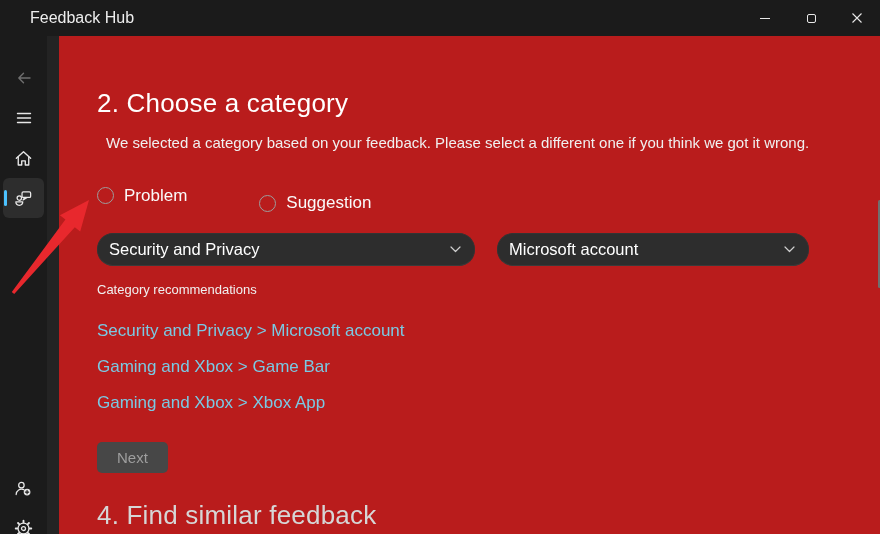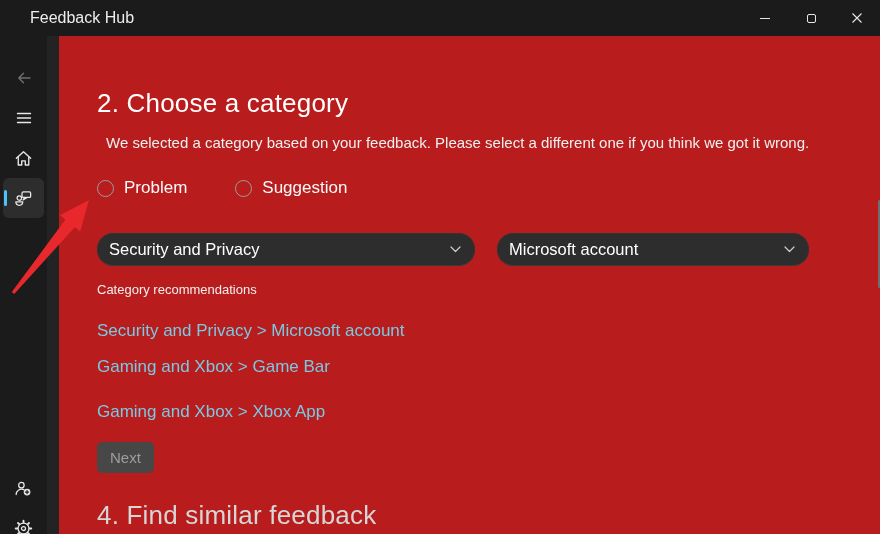--- a/index.html
+++ b/index.html
@@ -42,47 +42,47 @@
     border-radius:2px;background:var(--accent);
   }
   .icon-svg{display:block;}
 
   
   .content{position:absolute;top:36px;left:59px;width:833px;height:498px;background:#b91c1c;}
   .h-step{font-size:26px;font-weight:400;color:#ffffff;letter-spacing:.2px;}
   #heading2{position:absolute;left:38px;top:52px;}
   #desc{position:absolute;left:38px;top:98px;font-size:15px;color:#f0f0f0;margin-left:9px;}
 
-  .radio-row{position:absolute;left:38px;top:142px;display:flex;align-items:center;gap:0;}
+  .radio-row{position:absolute;left:38px;top:142px;display:flex;align-items:center;gap:24px;}
   .radio-circle{
     width:17px;height:17px;border:1px solid #9d9d9d;border-radius:50%;
     background:transparent;flex:0 0 auto;
   }
   .radio-label{font-size:17px;color:#fafafa;}
   .radio-opt{display:flex;align-items:center;gap:10px;}
-  .radio-opt + .radio-opt{margin-left:48px;}
+  .radio-opt + .radio-opt{margin-left:48px;margin-top:15px;}
 
   .dropdown{
     position:absolute;top:197px;height:33px;
     background:#2d2d2d;border:1px solid #333333;border-bottom-color:#3a3a3a;
     border-radius:16px;display:flex;align-items:center;justify-content:space-between;
     padding:0 13px 0 11px;cursor:default;
   }
   #dropdown-category{left:38px;width:378px;}
   #dropdown-subcategory{left:438px;width:312px;}
   .dropdown .val{font-size:16.5px;color:#ffffff;}
 
   #rec-title{position:absolute;left:38px;top:246px;font-size:13px;color:#f0f0f0;}
   .rec-link{position:absolute;left:38px;font-size:17px;color:var(--link);cursor:pointer;}
-  #rec-0{top:285px;} #rec-1{top:321px;} #rec-2{top:357px;margin-top:9px;}
+  #rec-0{top:285px;} #rec-1{top:321px;} #rec-2{top:357px;}
 
   #next-btn{
     position:absolute;left:38px;top:406px;
     background:#474747;border:none;border-radius:5px;
-    padding:7px 13px;font-size:15px;color:#9e9e9e;
+    padding:7px 20px;font-size:15px;color:#9e9e9e;
     font-family:inherit;
   }
   #heading3{position:absolute;left:38px;top:464px;color:#d6d6d6;}
 
   
   .scroll-thumb{
     position:absolute;right:11px;top:164px;width:3px;height:88px;
     background:#6f6f6f;border-radius:2px;
   }
 

